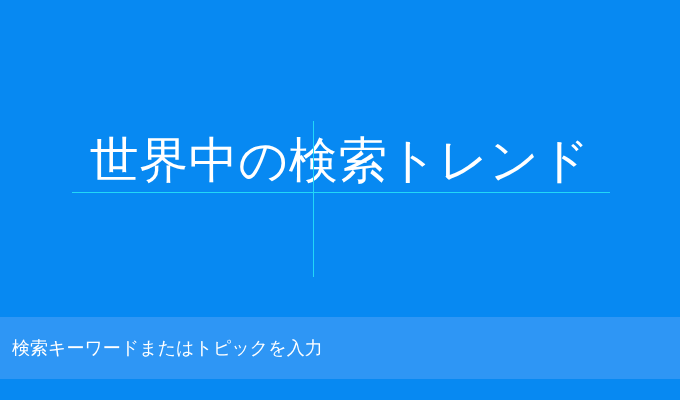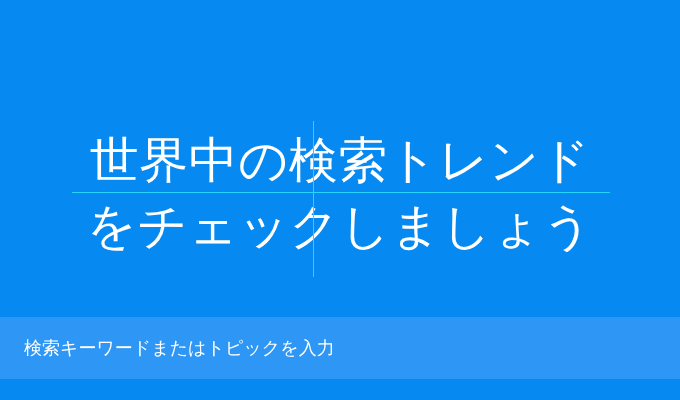--- a/index.html
+++ b/index.html
@@ -78,21 +78,21 @@
     align-items: center;
   }
   .search-input {
     border: 0;
     outline: 0;
     background: transparent;
     color: #ffffff;
     font-size: 18px;
     line-height: 22px;
     padding: 0 0 0 8px;
-    margin: 16px;
+    margin: 4px;
     width: 660px;
     font-family: "DejaVu Sans", "Liberation Sans", sans-serif;
   }
   .search-input::placeholder {
     color: #ffffff;
     opacity: 1;
   }
 
   
   .bottom-strip {
@@ -106,21 +106,20 @@
 </style>
 </head>
 <body>
 
 <div class="screen">
 
   <div class="hero">
 
     <div class="hero-title">
       <span class="line">世界中の検索トレンド</span>
-      <span class="line">をチェックしましょう</span>
     </div>
 
     <div class="guide-h"></div>
     <div class="guide-v"></div>
 
   </div>
 
   <div class="search-band">
     <input class="search-input" type="text" placeholder="検索キーワードまたはトピックを入力" style="">
   </div>

